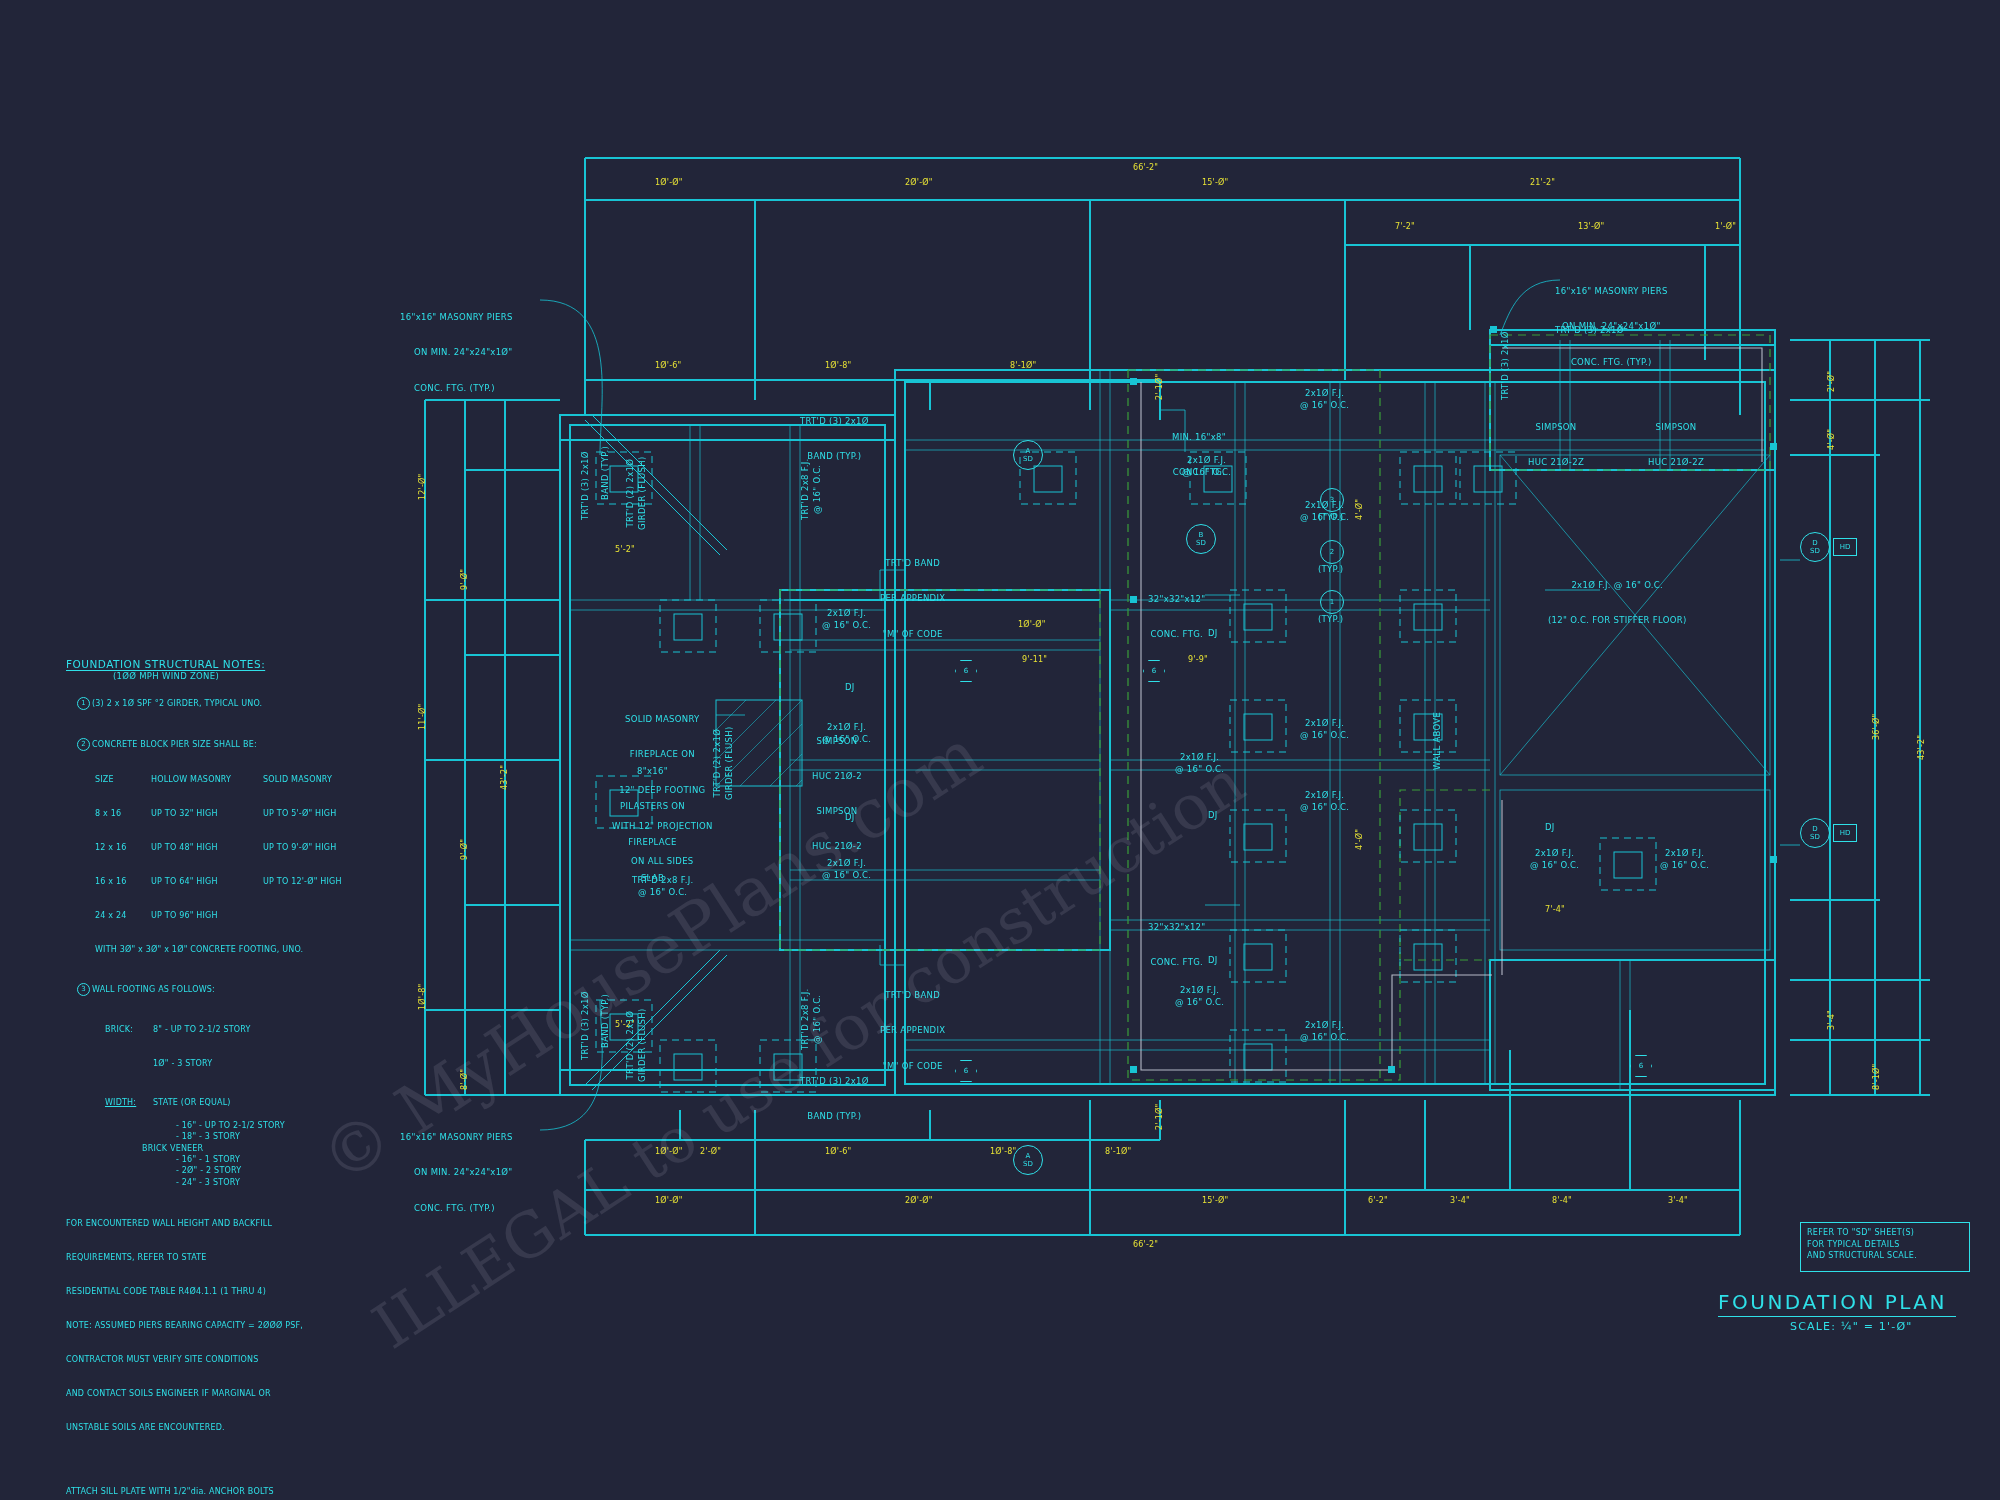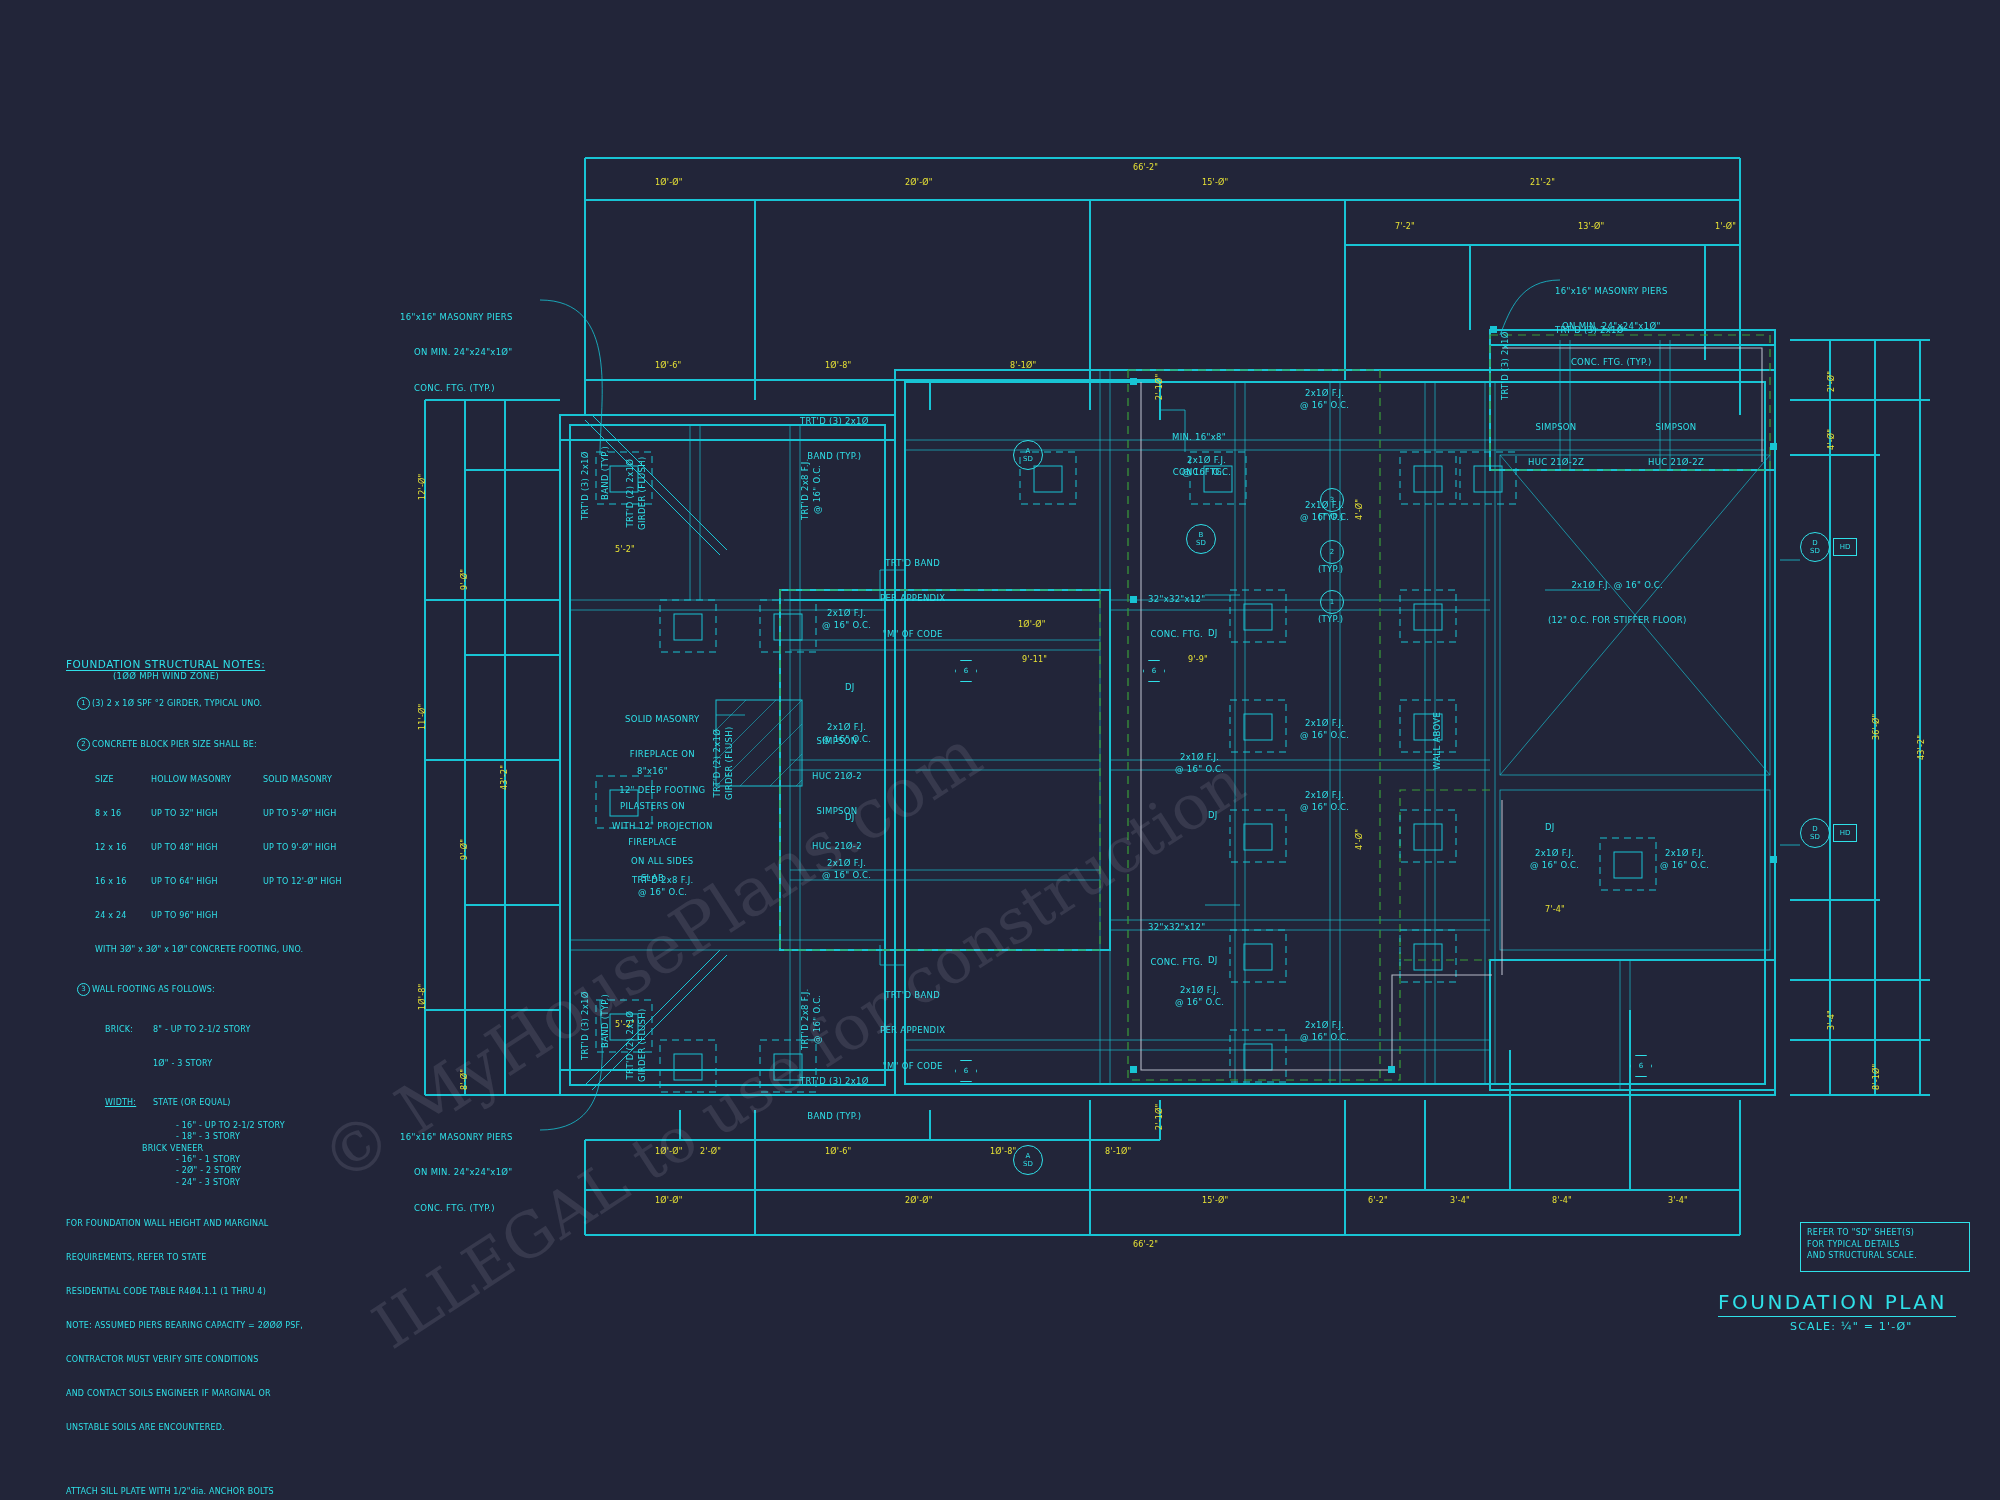--- a/index.html
+++ b/index.html
@@ -340,21 +340,21 @@
     <span style="display:inline-block;width:28px;"></span><span style="display:inline-block;width:48px;text-decoration:underline;">WIDTH:</span><span>STATE (OR EQUAL)</span>
   </div>
   <div class="nb-line"><span style="display:inline-block;width:110px;"></span><span>- 16" - UP TO 2-1/2 STORY</span></div>
   <div class="nb-line"><span style="display:inline-block;width:110px;"></span><span>- 18" - 3 STORY</span></div>
   <div class="nb-line"><span style="display:inline-block;width:76px;"></span><span>BRICK VENEER</span></div>
   <div class="nb-line"><span style="display:inline-block;width:110px;"></span><span>- 16" - 1 STORY</span></div>
   <div class="nb-line"><span style="display:inline-block;width:110px;"></span><span>- 2Ø" - 2 STORY</span></div>
   <div class="nb-line"><span style="display:inline-block;width:110px;"></span><span>- 24" - 3 STORY</span></div>
 
   <div class="nb-line" style="margin-top:7px;">
-    <div>FOR FOUNDATION WALL HEIGHT AND MARGINAL</div>
+    <div>FOR ENCOUNTERED WALL HEIGHT AND BACKFILL</div>
     <div>REQUIREMENTS, REFER TO STATE</div>
     <div>RESIDENTIAL CODE TABLE R4Ø4.1.1 (1 THRU 4)</div>
     <div>NOTE: ASSUMED PIERS BEARING CAPACITY = 2ØØØ PSF,</div>
     <div>CONTRACTOR MUST VERIFY SITE CONDITIONS</div>
     <div>AND CONTACT SOILS ENGINEER IF MARGINAL OR</div>
     <div>UNSTABLE SOILS ARE ENCOUNTERED.</div>
   </div>
 
   <div class="nb-line" style="margin-top:7px;">
     <div>ATTACH SILL PLATE WITH 1/2"dia. ANCHOR BOLTS</div>

